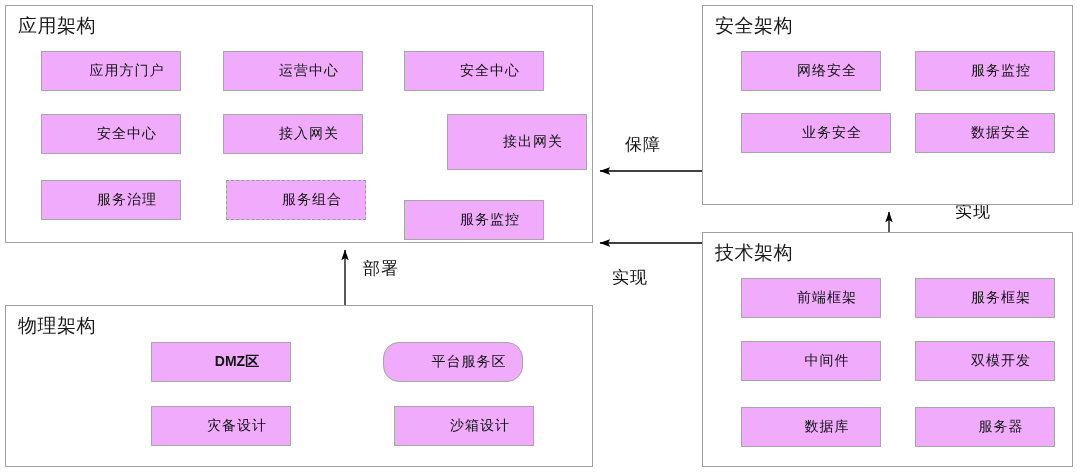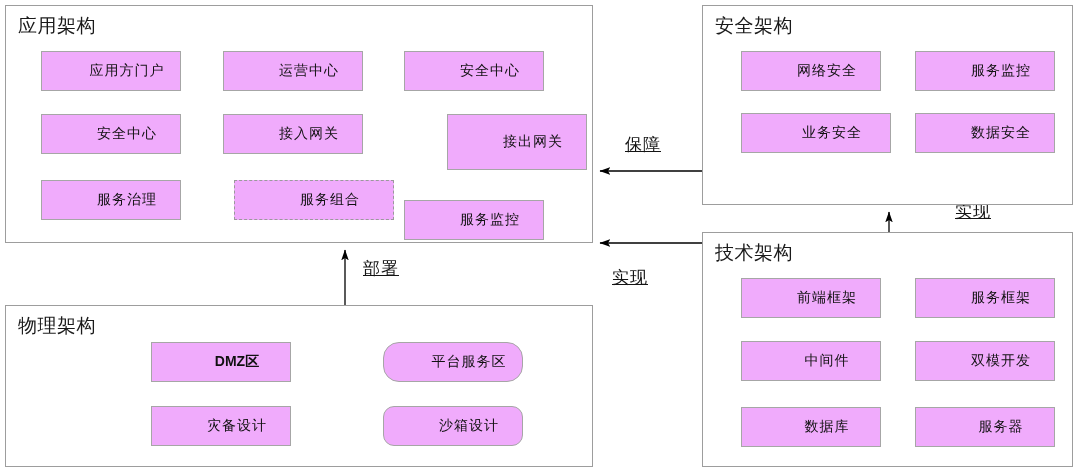--- a/index.html
+++ b/index.html
@@ -39,21 +39,20 @@
   .node.dashed{border:1px dashed #9a9a9a;}
   .node.bold{font-weight:bold;font-family:"Liberation Sans","DejaVu Sans",sans-serif;letter-spacing:0px;}
 
   .edge-label{
     position:absolute;
     font-size:17px;
     color:#141414;
     letter-spacing:1px;
     white-space:nowrap;
     font-family:"Liberation Serif","DejaVu Serif",serif;
-    text-decoration:underline;
   }
 
   svg.connectors{
     position:absolute;
     left:0;top:0;
     width:1080px;height:474px;
     pointer-events:none;
     overflow:visible;
   }
 </style>
@@ -99,32 +98,32 @@
 
     <div class="node" style="left:35px; top:45px; width:140px; height:40px;">应用方门户</div>
     <div class="node" style="left:217px; top:45px; width:140px; height:40px;">运营中心</div>
     <div class="node" style="left:398px; top:45px; width:140px; height:40px;">安全中心</div>
 
     <div class="node" style="left:35px; top:108px; width:140px; height:40px;">安全中心</div>
     <div class="node" style="left:217px; top:108px; width:140px; height:40px;">接入网关</div>
     <div class="node" style="left:398px; top:108px; width:140px; height:56px;margin-left:43px;">接出网关</div>
 
     <div class="node" style="left:35px; top:174px; width:140px; height:40px;">服务治理</div>
-    <div class="node dashed" style="left:228px; top:174px; width:160px; height:40px;">服务组合</div>
+    <div class="node dashed" style="left:220px; top:174px; width:140px; height:40px;">服务组合</div>
     <div class="node" style="left:398px; top:174px; width:140px; height:40px;margin-top:20px;">服务监控</div>
   </div>
 
   <div class="panel" style="left:5px; top:305px; width:588px; height:162px;">
     <div class="panel-title">物理架构</div>
 
     <div class="node bold" style="left:145px; top:36px; width:140px; height:40px;">DMZ区</div>
     <div class="node" style="left:377px; top:36px; width:140px; height:40px;border-radius:16px;">平台服务区</div>
 
     <div class="node" style="left:145px; top:100px; width:140px; height:40px;">灾备设计</div>
-    <div class="node" style="left:377px; top:100px; width:140px; height:40px;border-radius:11px;">沙箱设计</div>
+    <div class="node" style="left:388px; top:100px; width:140px; height:40px;">沙箱设计</div>
   </div>
 
   <div class="panel" style="left:702px; top:5px; width:371px; height:200px;">
     <div class="panel-title">安全架构</div>
 
     <div class="node" style="left:38px; top:45px; width:140px; height:40px;">网络安全</div>
     <div class="node" style="left:212px; top:45px; width:140px; height:40px;">服务监控</div>
 
     <div class="node" style="left:38px; top:107px; width:150px; height:40px;">业务安全</div>
     <div class="node" style="left:212px; top:107px; width:140px; height:40px;text-align:right;">数据安全</div>

